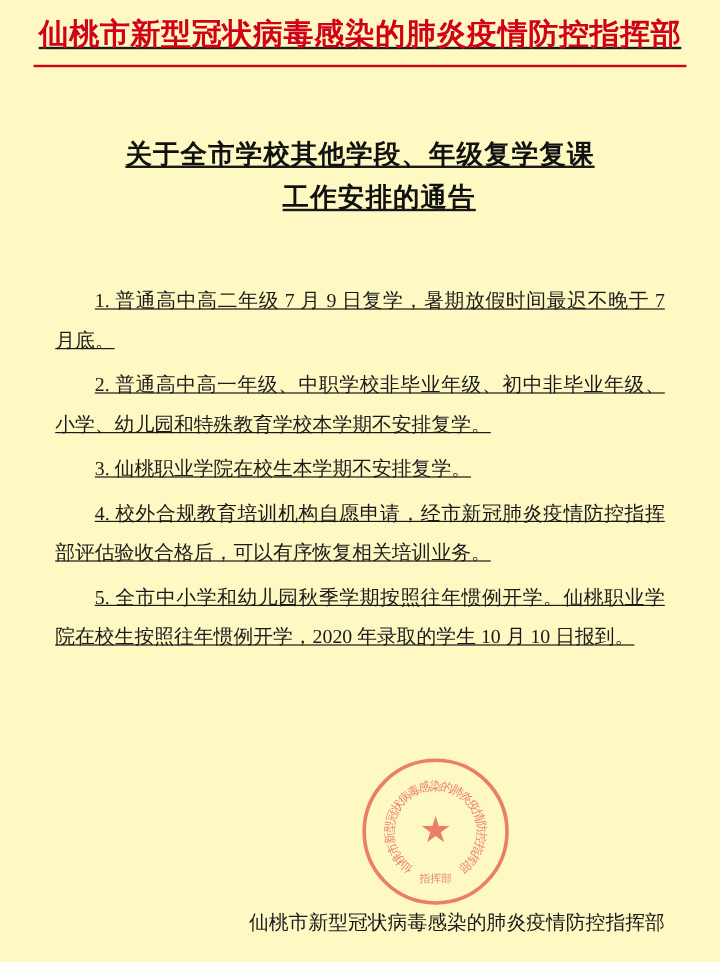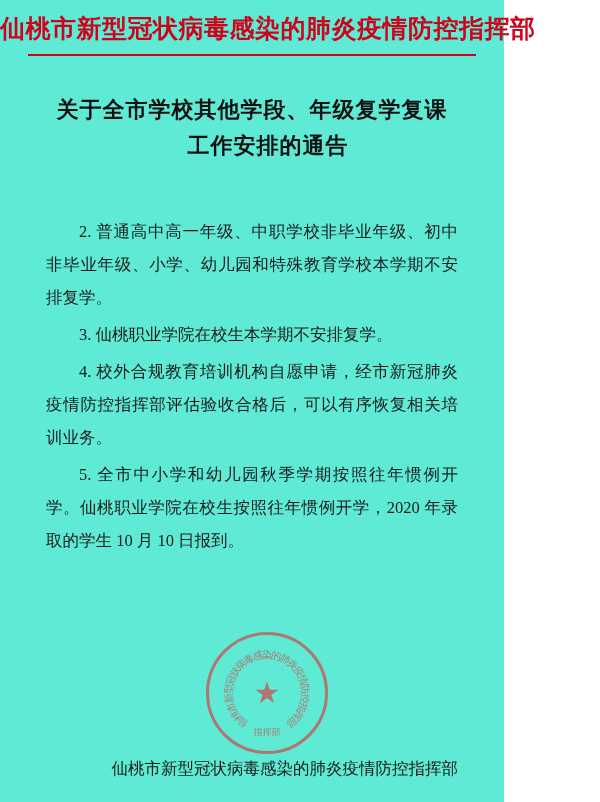--- a/index.html
+++ b/index.html
@@ -9,25 +9,26 @@
   body {
     width: 600px;
     height: 802px;
     background: #ffffff;
     font-family: "Liberation Serif", "DejaVu Serif", serif;
     color: #1a1a1a;
     overflow: hidden;
   }
   .page {
     position: relative;
-    width: 504px;
+    width: 600px;
     height: 802px;
     box-sizing: border-box;
     padding: 0;
-    background: #5eead4;
+    background: #fef9c3;
+    text-decoration: underline;
   }
   
   .masthead {
     text-align: center;
     padding-top: 14px;
     padding-bottom: 4px;
   }
   .masthead-title {
     color: #d0021b;
     font-family: "DejaVu Serif", "Liberation Serif", serif;
@@ -37,21 +38,21 @@
     line-height: 1.2;
     white-space: nowrap;
   }
   .rule {
     margin: 6px 28px 0 28px;
     border-top: 2px solid #d0021b;
     height: 0;
   }
   
   .doc-title {
-    margin-top: 36px;
+    margin-top: 55px;
     text-align: center;
     font-weight: bold;
     font-size: 22px;
     line-height: 1.65;
     color: #111111;
     letter-spacing: 1px;
   }
   .doc-title .line2 {
     display: block;
     padding-left: 32px;
@@ -140,20 +141,21 @@
     <div class="masthead-title">仙桃市新型冠状病毒感染的肺炎疫情防控指挥部</div>
   </div>
   <div class="rule"></div>
 
   <div class="doc-title">
     <span>关于全市学校其他学段、年级复学复课</span>
     <span class="line2">工作安排的通告</span>
   </div>
 
   <div class="body-text">
+    <p class="para">1. 普通高中高二年级 7 月 9 日复学，暑期放假时间最迟不晚于 7 月底。</p>
     <p class="para">2. 普通高中高一年级、中职学校非毕业年级、初中非毕业年级、小学、幼儿园和特殊教育学校本学期不安排复学。</p>
     <p class="para">3. 仙桃职业学院在校生本学期不安排复学。</p>
     <p class="para">4. 校外合规教育培训机构自愿申请，经市新冠肺炎疫情防控指挥部评估验收合格后，可以有序恢复相关培训业务。</p>
     <p class="para">5. 全市中小学和幼儿园秋季学期按照往年惯例开学。仙桃职业学院在校生按照往年惯例开学，2020 年录取的学生 10 月 10 日报到。</p>
   </div>
 
   <div class="seal">
     <div class="seal-ring-text" id="seal-ring">
         <span style="transform: rotate(-140deg) translate(-50%, -45px);">仙</span>
         <span style="transform: rotate(-126deg) translate(-50%, -45px);">桃</span>

